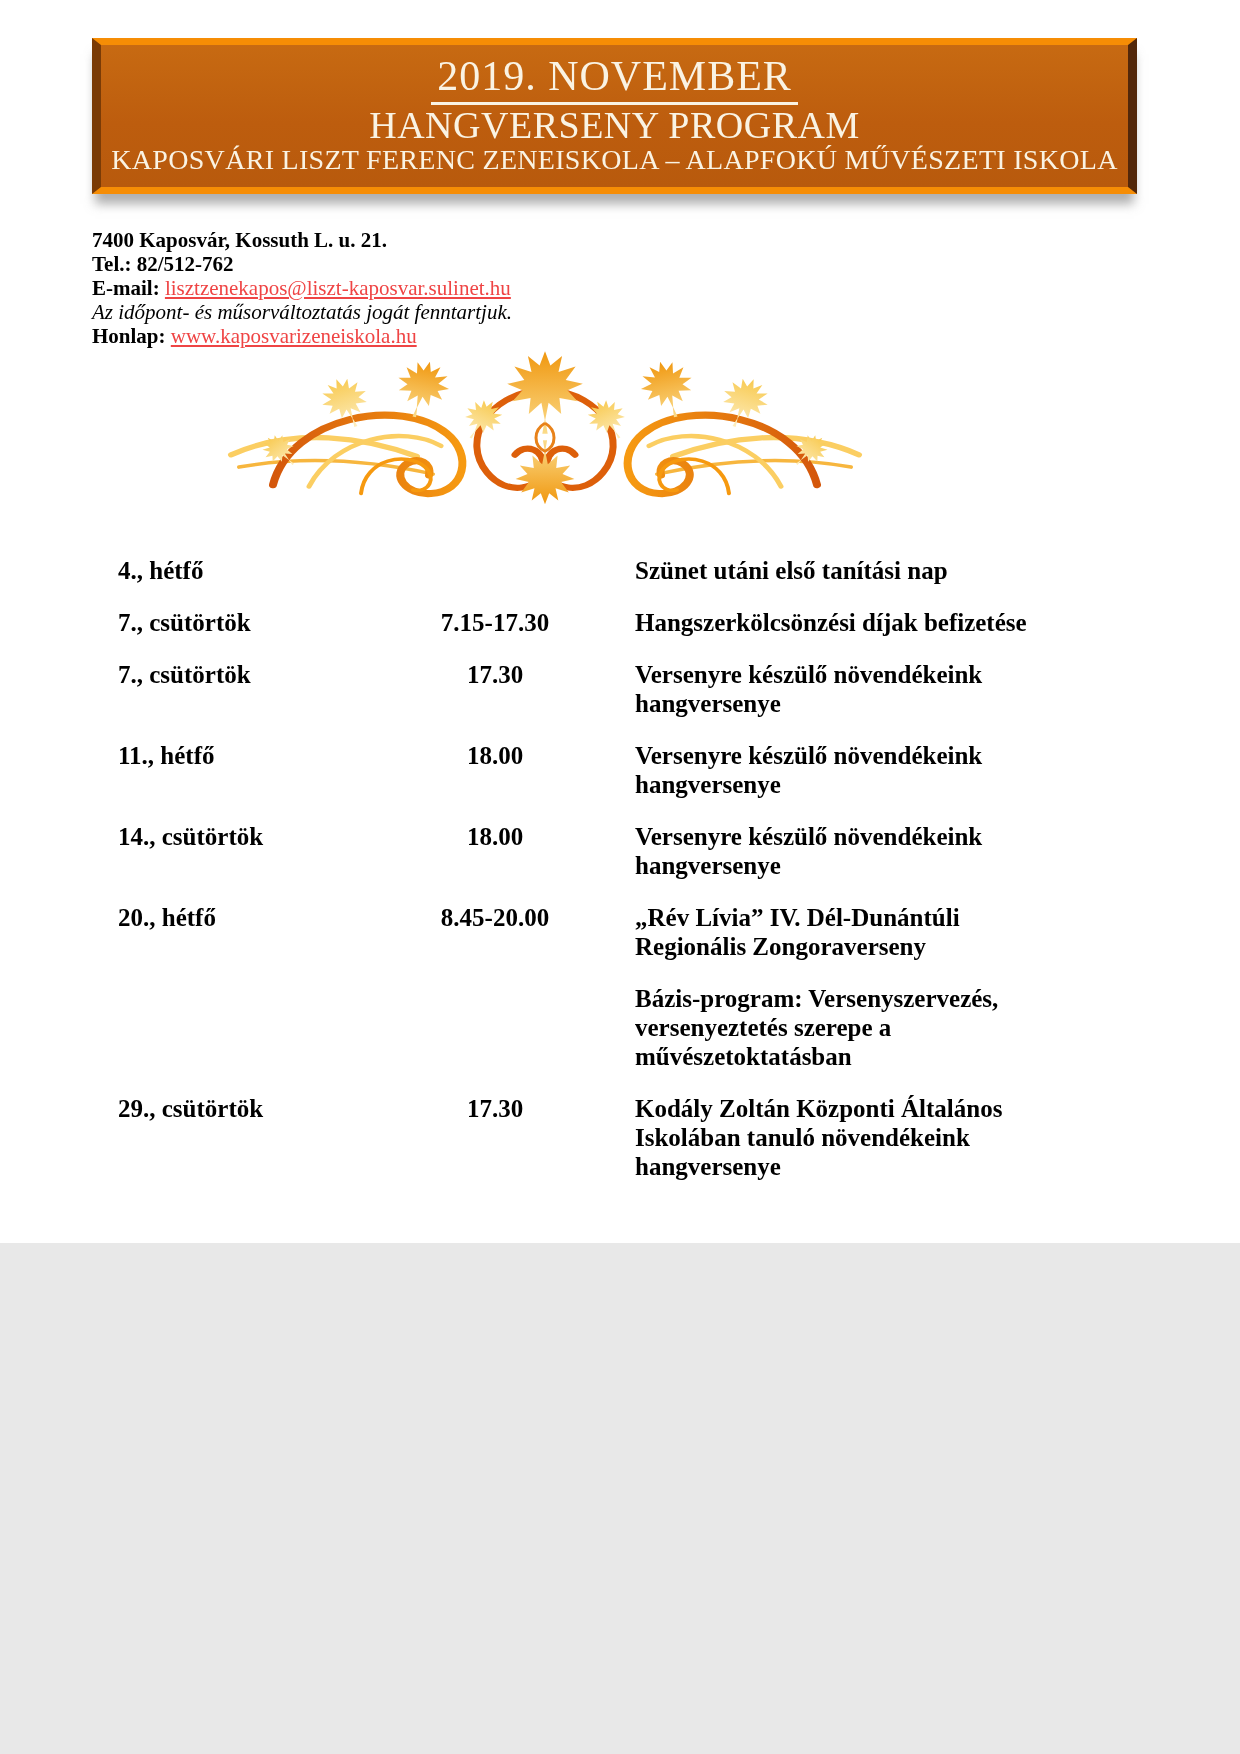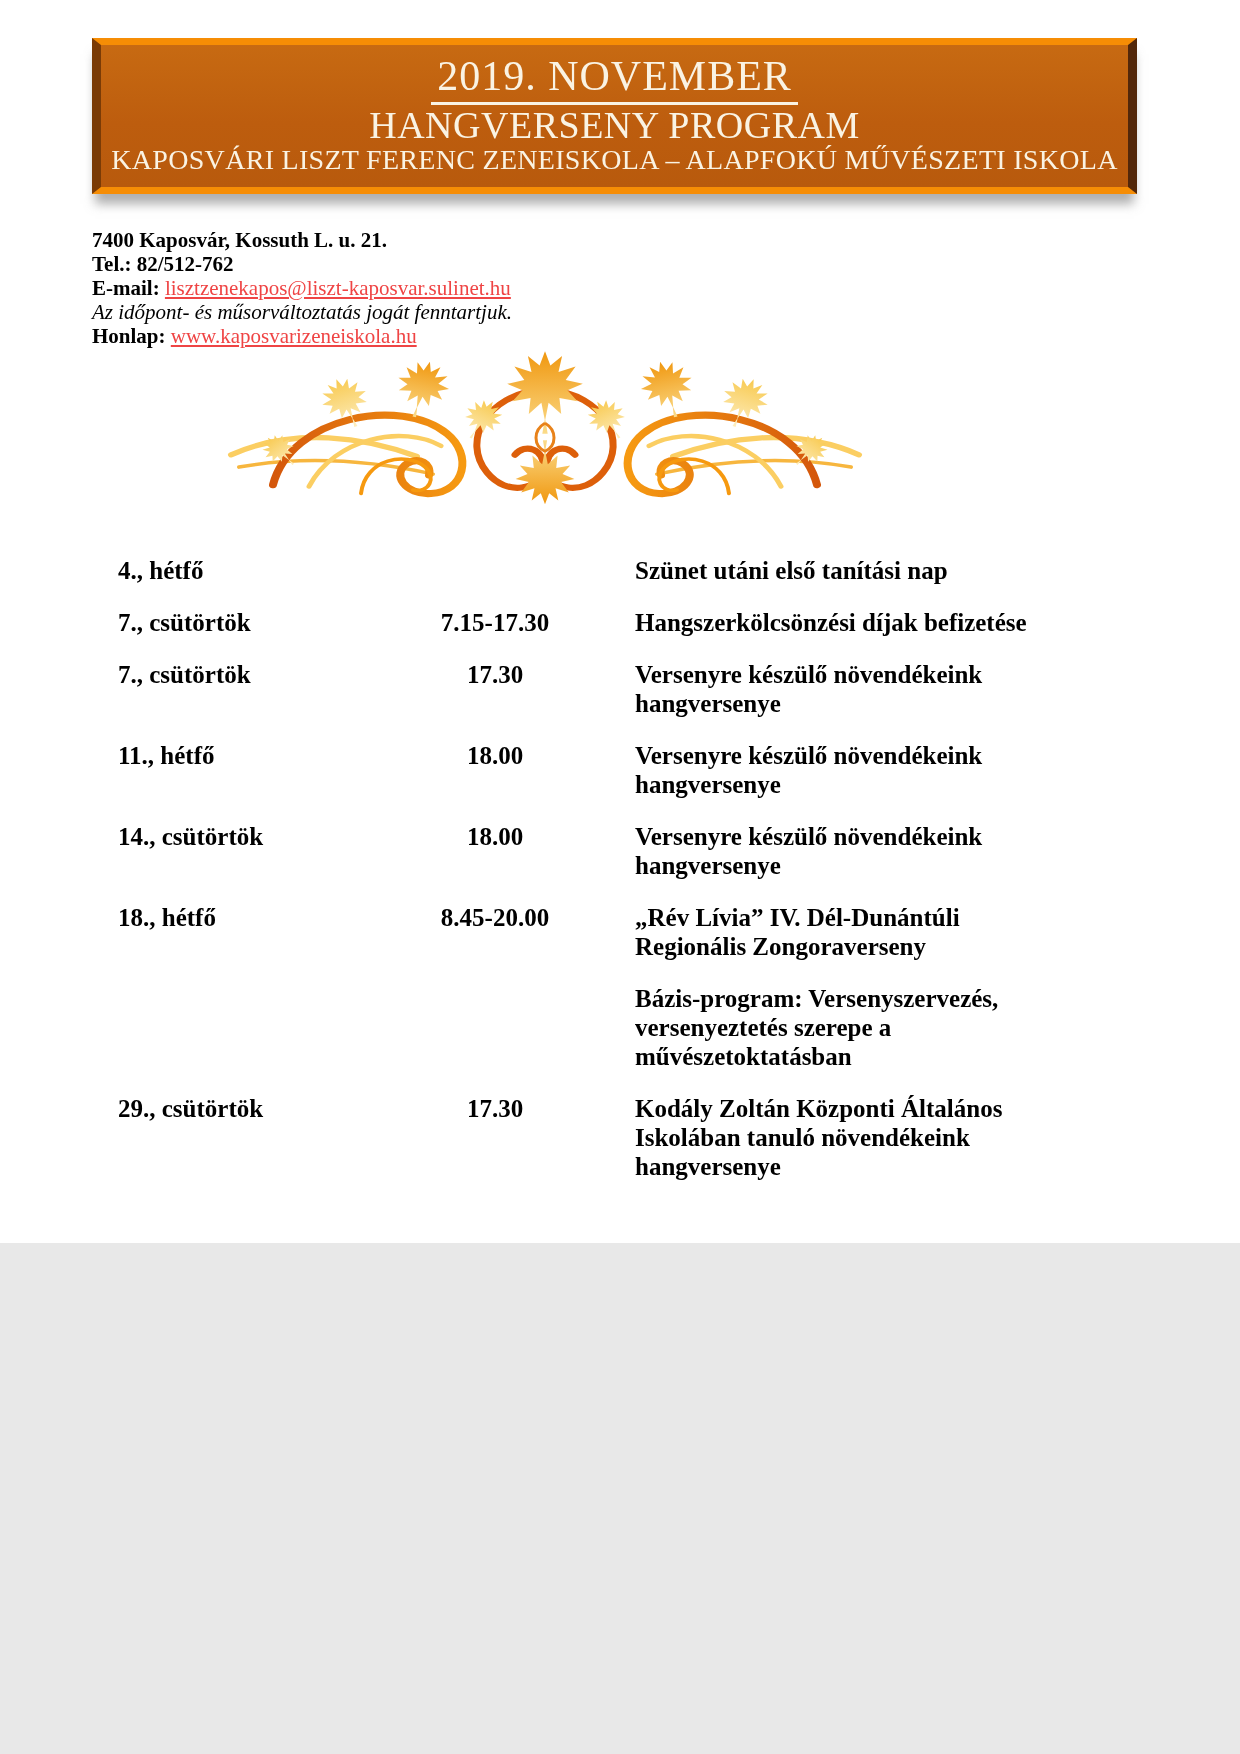--- a/index.html
+++ b/index.html
@@ -141,21 +141,21 @@
     </div>
 
     <div class="row">
       <div class="cell date">14., csütörtök</div>
       <div class="cell time">18.00</div>
       <div class="cell desc">Versenyre készülő növendékeink
 hangversenye</div>
     </div>
 
     <div class="row">
-      <div class="cell date">18., hétfő</div>
+      <div class="cell date">20., hétfő</div>
       <div class="cell time">8.45-20.00</div>
       <div class="cell desc">„Rév Lívia” IV. Dél-Dunántúli
 Regionális Zongoraverseny</div>
     </div>
 
     <div class="row">
       <div class="cell date"></div>
       <div class="cell time"></div>
       <div class="cell desc">Bázis-program: Versenyszervezés,
 versenyeztetés szerepe a

